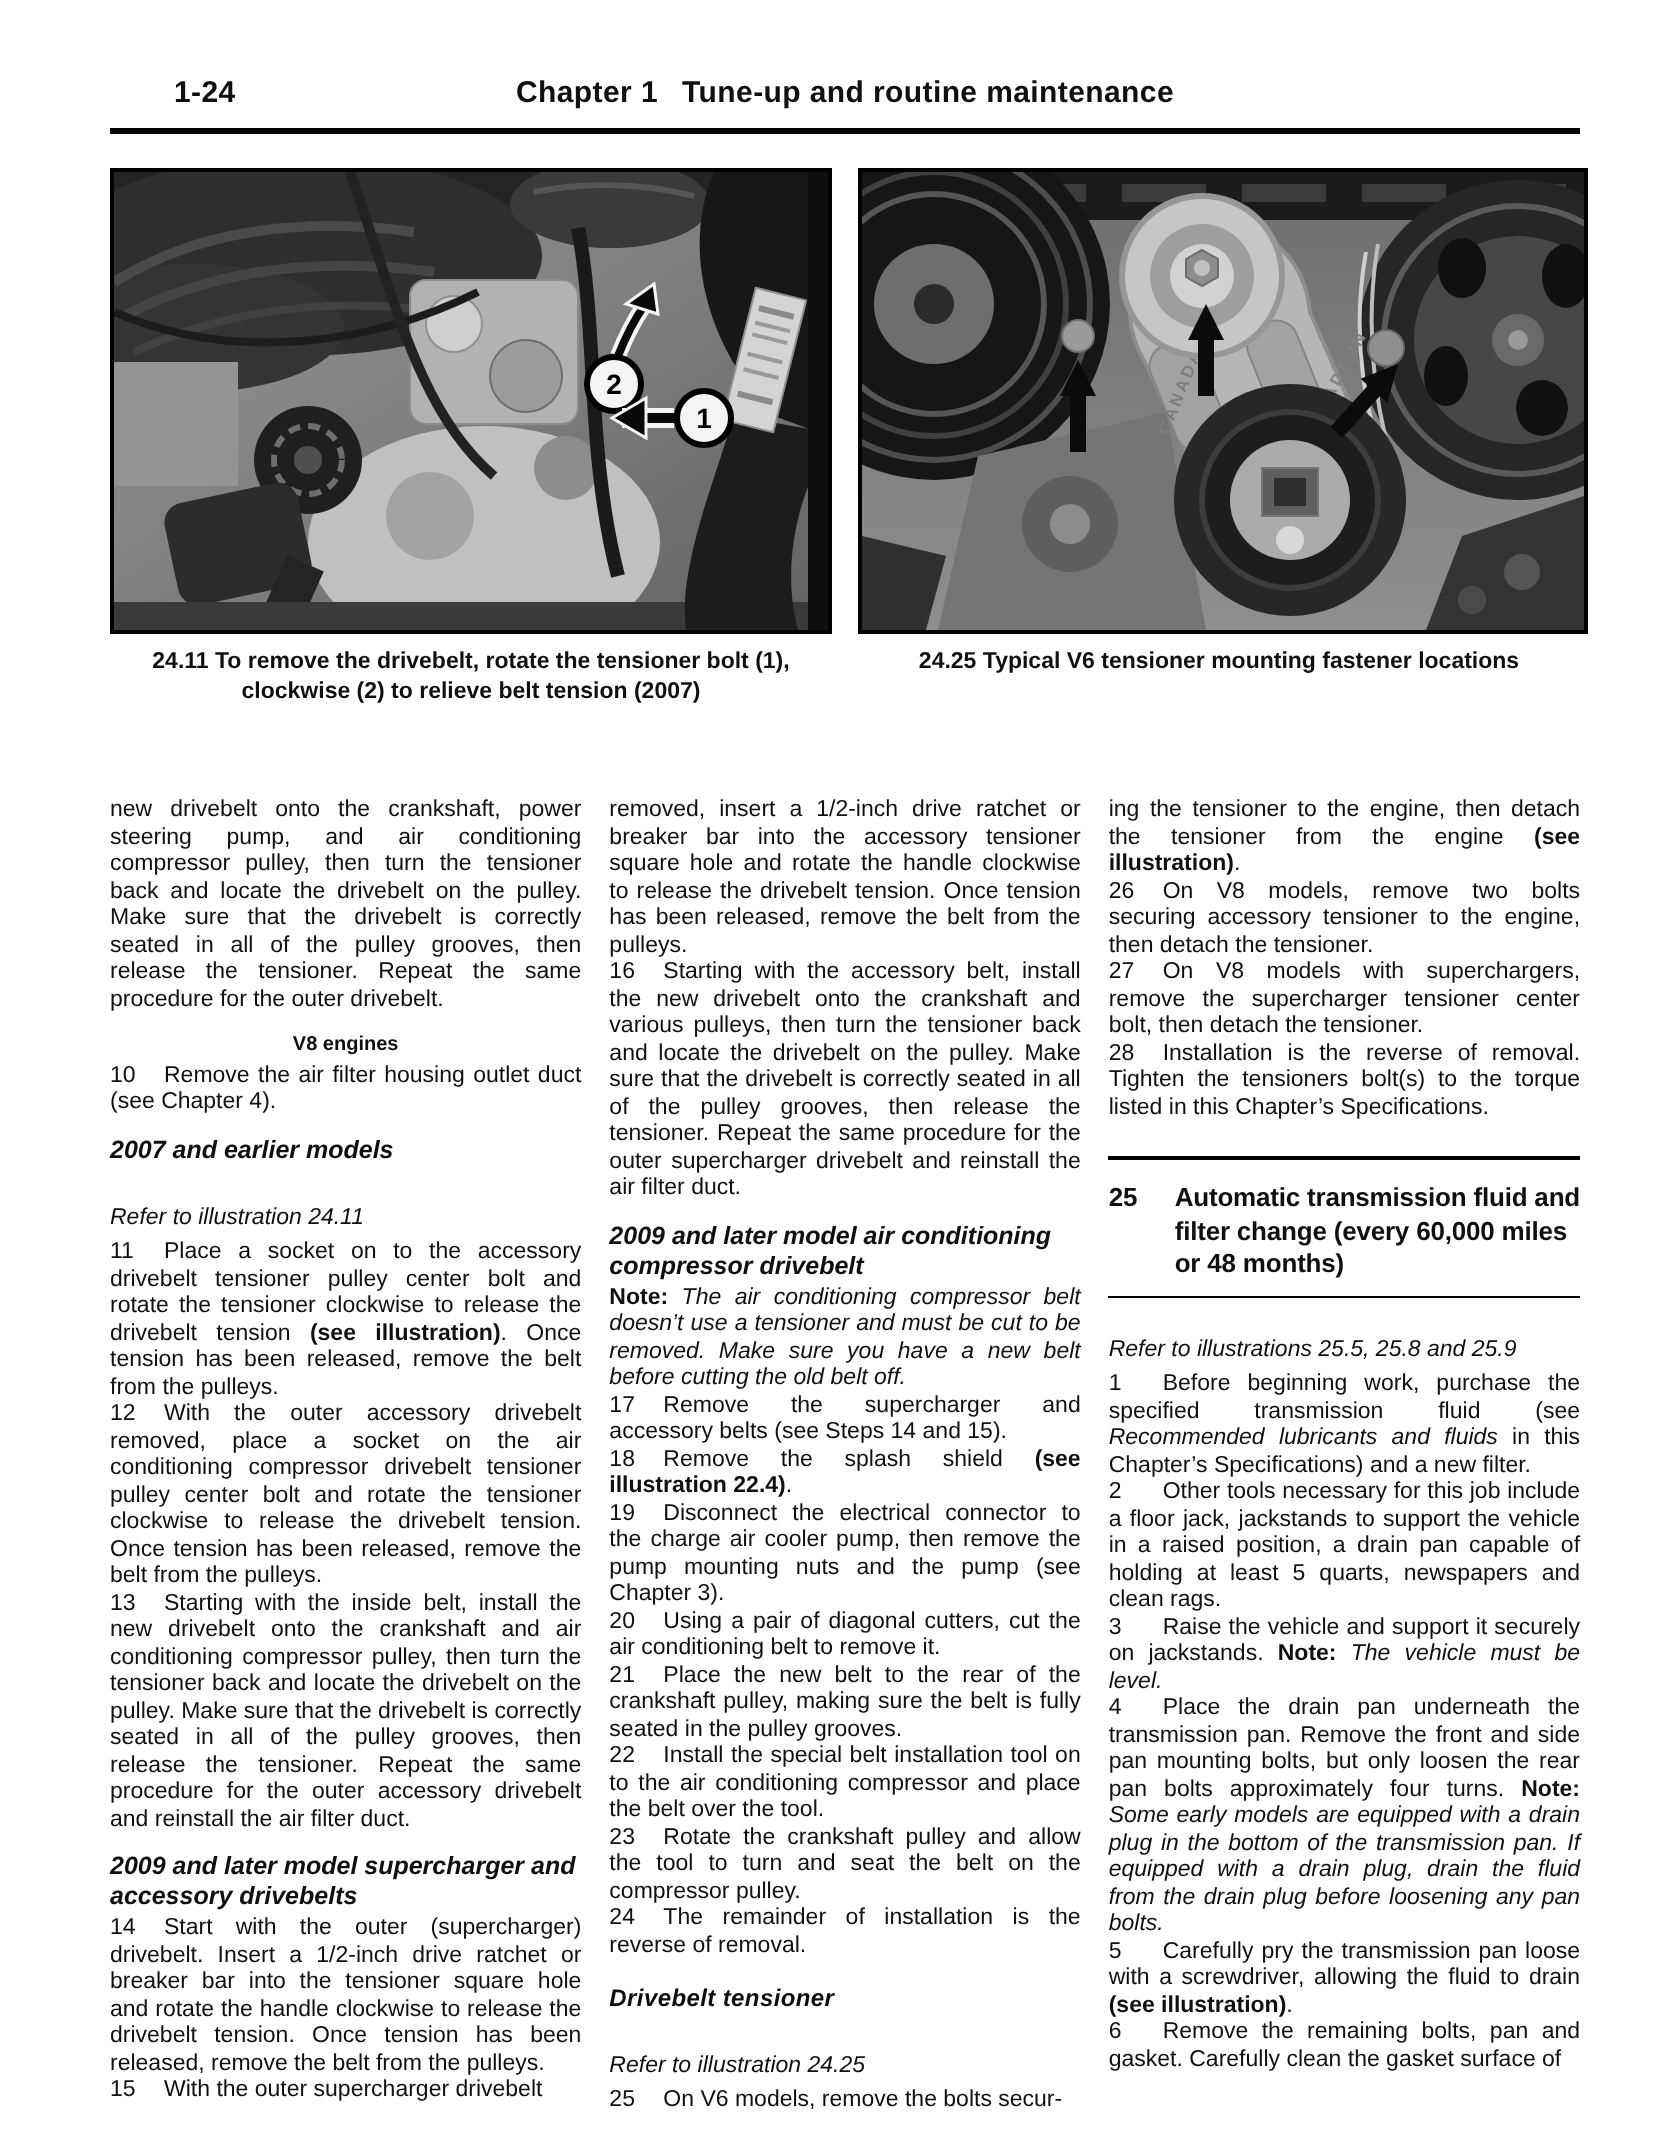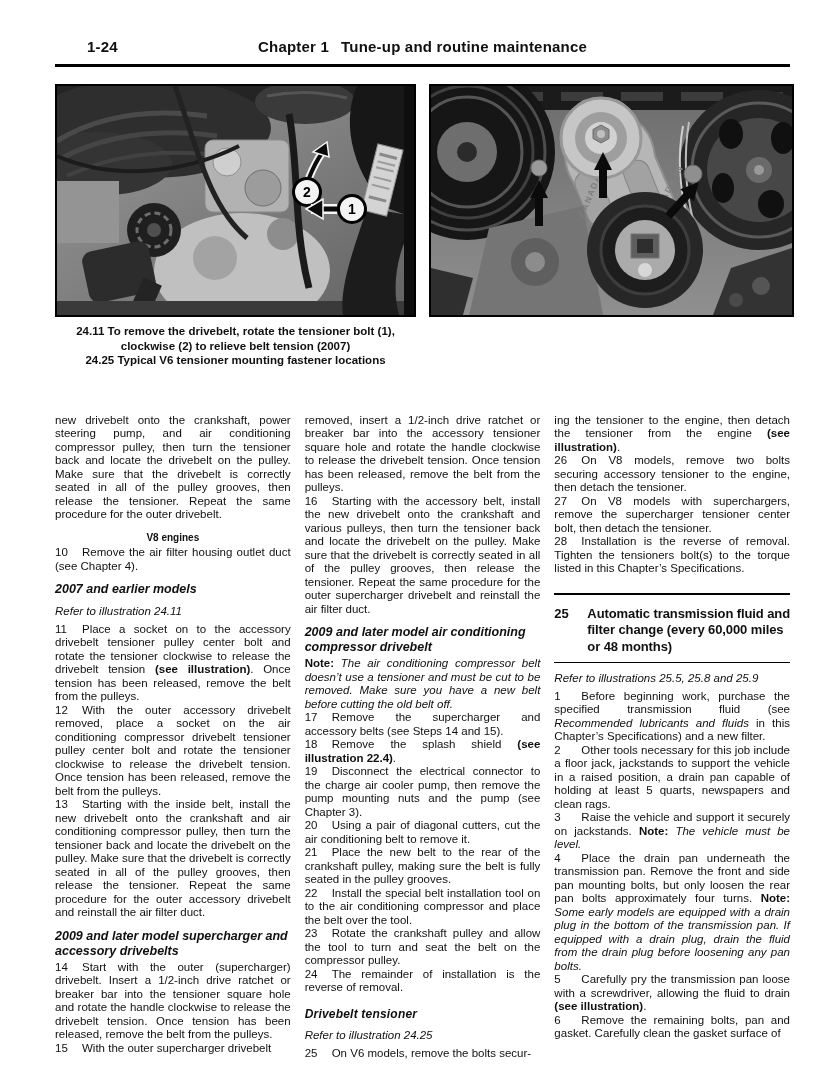--- a/index.html
+++ b/index.html
@@ -13,33 +13,33 @@
   
   .hdr { position:relative; height:22px; }
   .hdr .pnum { position:absolute; left:0; top:2px; font-size:15px; font-weight:bold; letter-spacing:.2px;margin-left:32px; }
   .hdr .title { text-align:center; font-size:15px; font-weight:bold; padding-top:2px; letter-spacing:.2px; }
   .hdr-rule { height:3px; background:#000; margin-top:6px; }
 
   
   .figs { display:flex; gap:13px; margin-top:17px; }
   .fig { border:2px solid #000; background:#777; }
   .fig svg { display:block; }
-  .caps { display:flex; margin-top:7px;flex-direction:column; }
+  .caps { display:flex; gap:13px; margin-top:7px; }
   .cap { font-size:11.5px; font-weight:bold; line-height:14.5px; text-align:center; }
   .cap-l { width:361px; padding:0 14px; }
   .cap-r { width:361px; padding:0 10px; }
 
   
   .cols { display:flex; gap:14px; margin-top:46px; }
   .col { flex:1 1 0; font-size:11.5px; line-height:13.5px; }
   .blk.body { text-align:justify; }
   .blk.h3 { font-weight:bold; font-size:10px; margin:9px 0 2px;text-align:center; }
   .blk.h4 { font-weight:bold; font-size:12.5px; line-height:15px; margin:9px 0 2px;font-style:italic; }
   .blk.h2 { font-weight:bold; font-style:italic; font-size:12px; margin:13px 0 5px; letter-spacing:.2px; }
-  .blk.refer { font-style:italic; margin:8px 0 4px; }
+  .blk.refer { font-style:italic; margin:20px 0 4px; }
   .blk.rule-thick { border-top:2.5px solid #000; margin-top:17px; }
   .blk.rule-thin { border-top:1.5px solid #000; margin-top:7px; margin-bottom:9px; }
   .blk.sect { font-weight:bold; font-size:13px; line-height:16.5px; padding-left:33px; text-indent:-33px; margin:11px 0 4px; letter-spacing:-.1px; }
   .f-b { font-weight:bold; }
   .f-i { font-style:italic; }
   .f-num { display:inline-block; min-width:27px; text-indent:0; }
   .f-secnum { display:inline-block; width:33px; text-indent:0; }
 
   
   .callout-num { font:bold 14px "Liberation Sans", sans-serif; fill:#000; }

